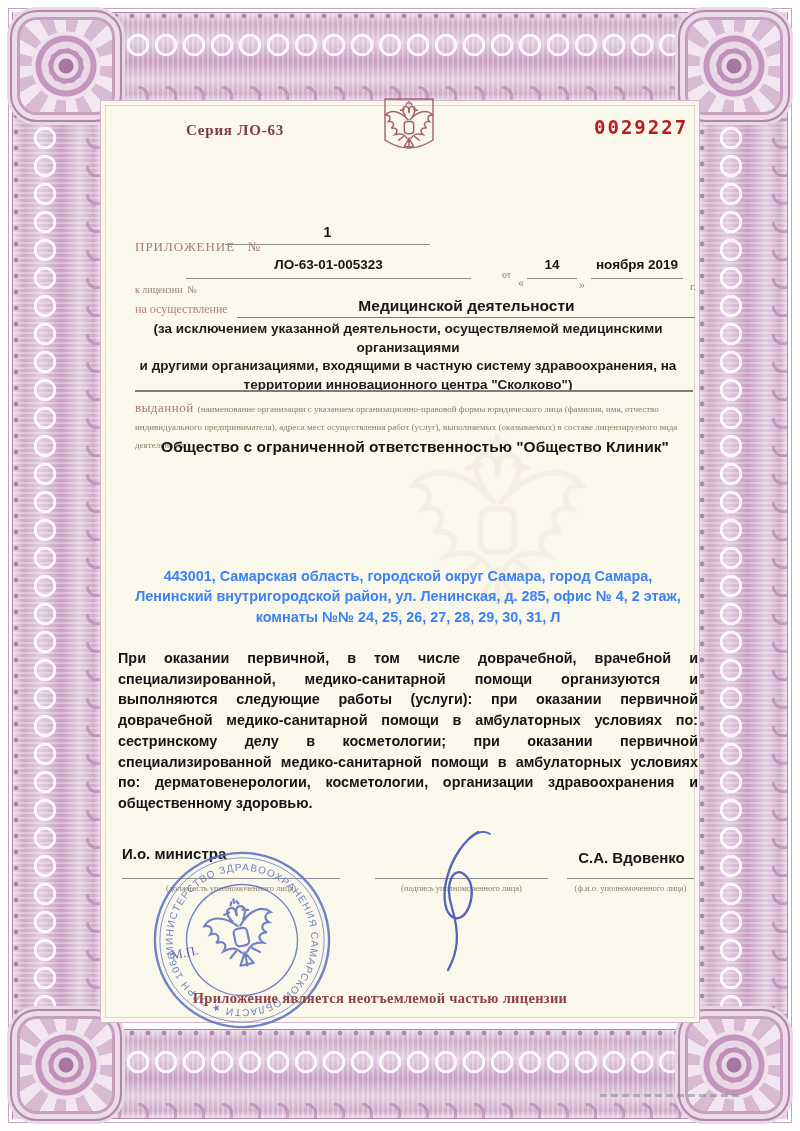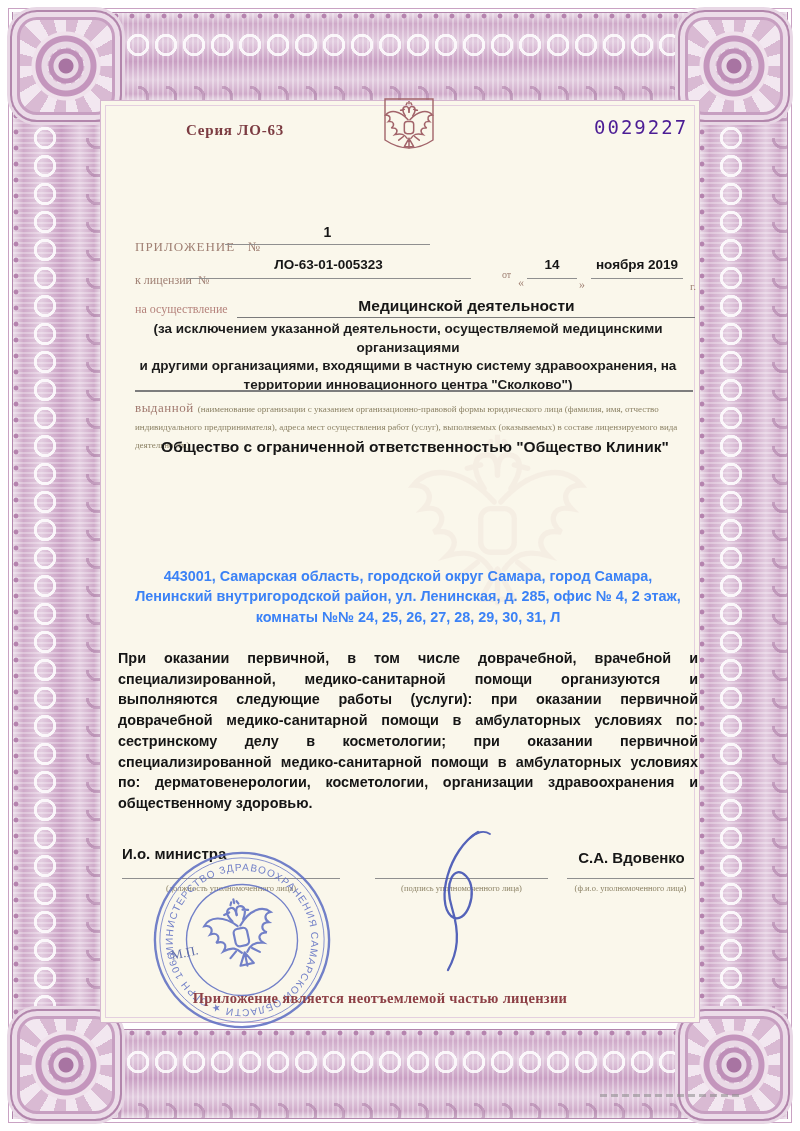--- a/index.html
+++ b/index.html
@@ -48,21 +48,21 @@
   .paper::before{content:"";position:absolute;inset:4px;border:1px solid #e4cfdf;pointer-events:none;}
   
   .abs{position:absolute;}
   .serif{font-family:"Liberation Serif",serif;}
   .maroon{color:#8d4046;}
   .label{color:#a08074;margin-top:12px;}
   .val{font-family:"Liberation Sans",sans-serif;font-weight:bold;color:#161616;}
   .f-line{position:absolute;border-bottom:1px solid #8f8f8f;height:0;}
   .center{text-align:center;}
   .series{left:150px;top:122px;font-size:15px;font-weight:600;color:#7c3c42;letter-spacing:.8px;margin-left:36px;}
-  .serial{left:594px;top:116px;font-family:"DejaVu Sans Mono",monospace;font-size:19px;color:#4c1d95;letter-spacing:2px;}
+  .serial{left:594px;top:116px;font-family:"DejaVu Sans Mono",monospace;font-size:19px;color:#b91c1c;letter-spacing:2px;font-weight:bold;}
   .title{left:135px;top:160px;width:560px;font-size:16.5px;font-weight:bold;letter-spacing:.5px;line-height:1.32;}
   .notebold{left:118px;top:320px;width:580px;font-family:"Liberation Sans",sans-serif;
     font-weight:bold;font-size:13.5px;color:#1c1c1c;line-height:1.38;}
   .tinynote{font-size:9px;color:#8b8164;line-height:1.3;text-align:justify;}
   .body-text{left:118px;top:648px;width:580px;font-family:"Liberation Sans",sans-serif;
     font-weight:bold;font-size:14.4px;color:#151515;line-height:1.44;text-align:justify;}
   .addr{left:118px;top:566px;width:580px;font-family:Liberation Sans, sans-serif;
     font-weight:bold;font-size:14.4px;color:#3b82f6;line-height:1.42;text-align:center;}
   .caption{position:absolute;font-size:8.5px;color:#8b8164;text-align:center;}
   .footer{left:100px;top:990px;width:560px;font-size:14.5px;font-weight:bold;letter-spacing:.3px;}
@@ -114,21 +114,21 @@
   </svg>
   <div class="abs serial">0029227</div>
 
   <div class="abs serif label" style="left:135px;top:227px;font-size:13px;letter-spacing:1px">
     <span>ПРИЛОЖЕНИЕ</span>&nbsp;&nbsp;
     <span>№</span>
   </div>
   <div class="abs val center" style="left:225px;top:224px;width:205px;font-size:14px">1</div>
   <div class="f-line" style="left:225px;top:244px;width:205px"></div>
 
-  <div class="abs serif label" style="left:135px;top:261px;font-size:12px">
+  <div class="abs serif label" style="left:135px;top:272px;font-size:10px">
     <span>к лицензии</span>&nbsp;
     <span>№</span>
   </div>
   <div class="abs val center" style="left:186px;top:257px;width:285px;font-size:13.5px">ЛО-63-01-005323</div>
   <div class="f-line" style="left:186px;top:278px;width:285px"></div>
   <div class="abs serif label" style="left:502px;top:257px;font-size:10px">от</div>
   <div class="abs serif label" style="left:518px;top:263px;font-size:12px">«</div>
   <div class="abs val center" style="left:527px;top:257px;width:50px;font-size:13.5px">14</div>
   <div class="f-line" style="left:527px;top:278px;width:50px"></div>
   <div class="abs serif label" style="left:579px;top:265px;font-size:12px">»</div>

